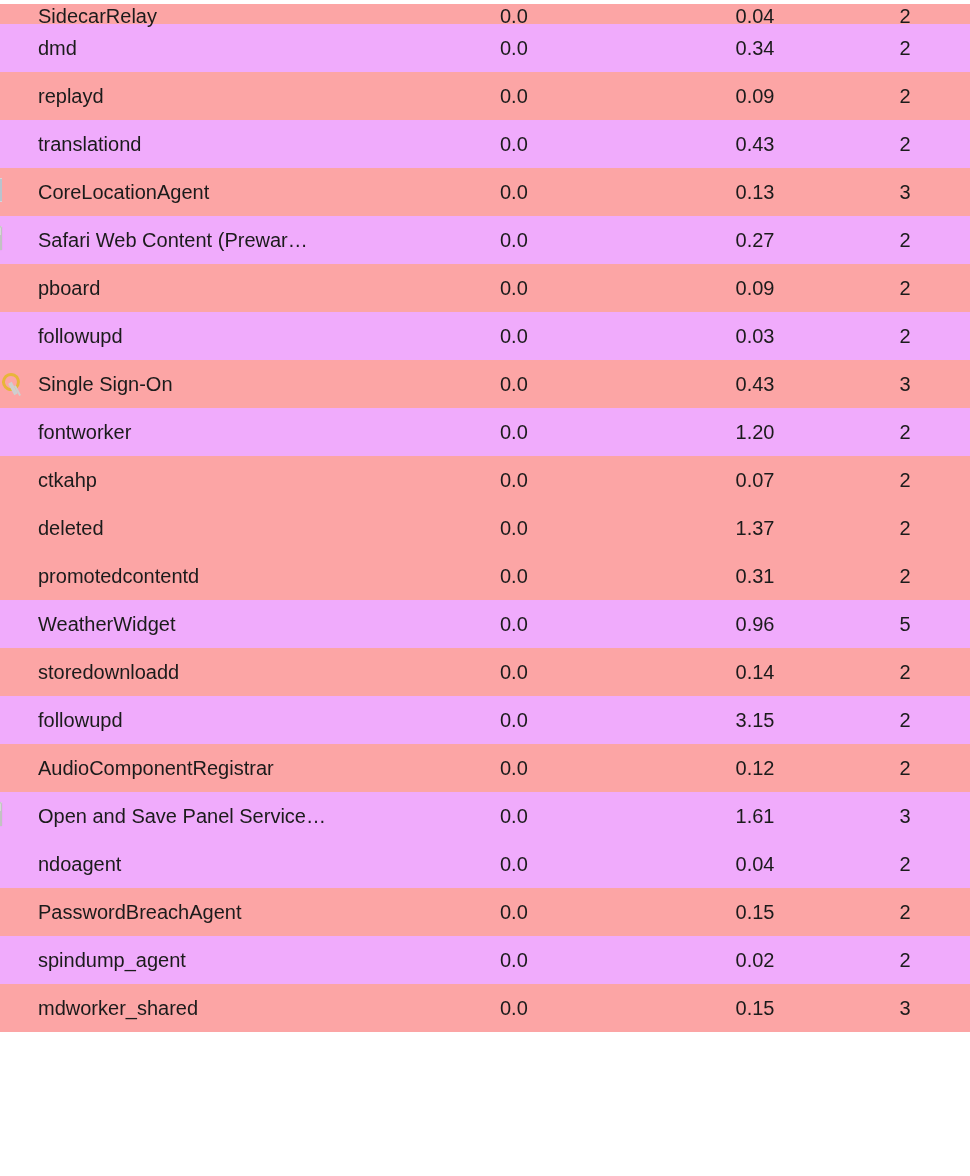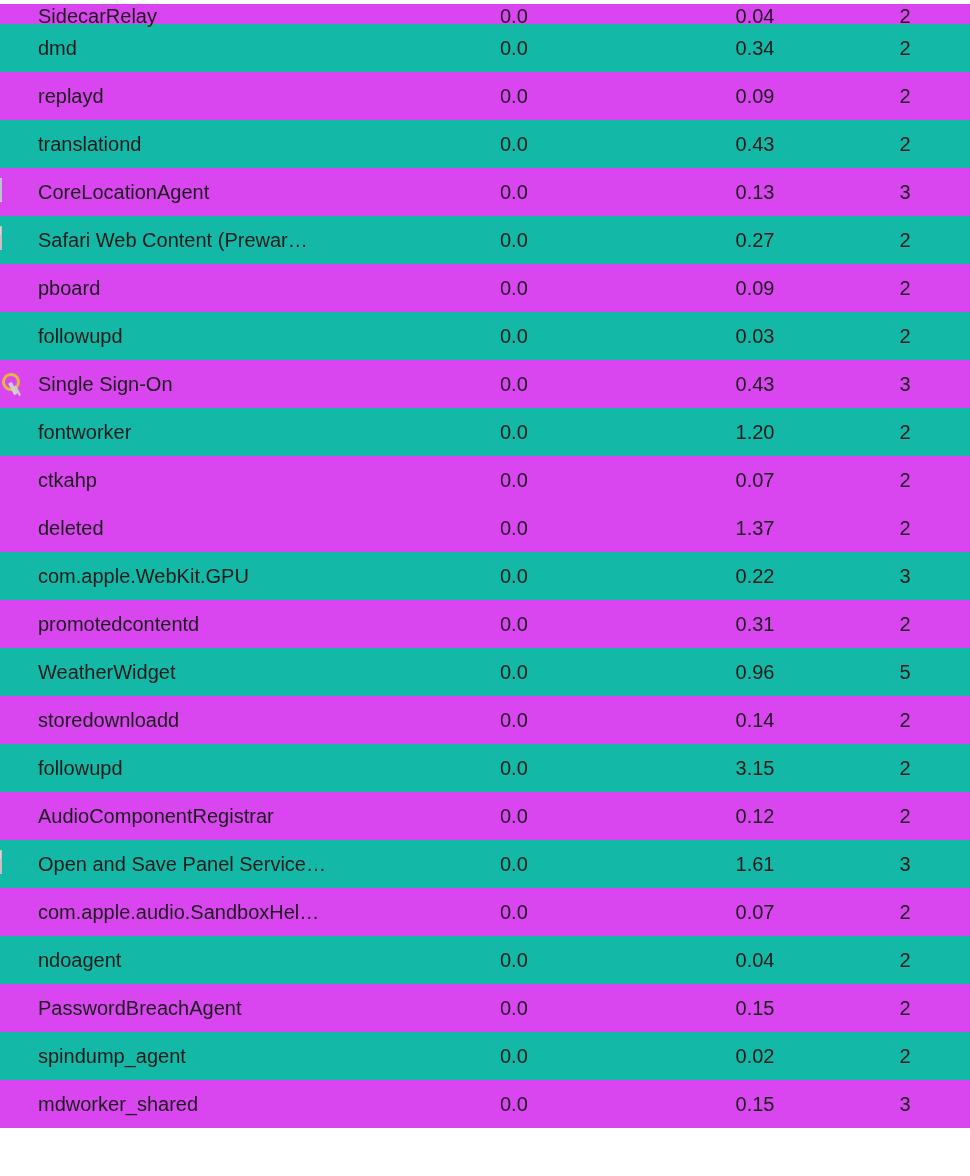--- a/index.html
+++ b/index.html
@@ -16,24 +16,24 @@
   }
   #activity-table {
     width: 970px;
     border-collapse: collapse;
     table-layout: fixed;
   }
   #activity-table tr {
     height: 48px;
   }
   #activity-table tr.row-odd {
-    background: #d946ef;
+    background: #fca5a5;
   }
   #activity-table tr.row-even {
-    background: #14b8a6;
+    background: #f0abfc;
   }
   #activity-table td {
     padding: 0;
     border: 0;
     font-size: 20px;
     color: #1b1b1b;
     vertical-align: middle;
     white-space: nowrap;
     overflow: hidden;
   }
@@ -224,27 +224,20 @@
         <td class="col-threads">0.07</td>
         <td class="col-ports">2</td>
       </tr>
       <tr class="row-odd">
         <td class="col-icon"></td>
         <td class="col-name">deleted</td>
         <td class="col-cpu">0.0</td>
         <td class="col-threads">1.37</td>
         <td class="col-ports">2</td>
       </tr>
-      <tr class="row-even">
-        <td class="col-icon"></td>
-        <td class="col-name">com.apple.WebKit.GPU</td>
-        <td class="col-cpu">0.0</td>
-        <td class="col-threads">0.22</td>
-        <td class="col-ports">3</td>
-      </tr>
       <tr class="row-odd">
         <td class="col-icon"></td>
         <td class="col-name">promotedcontentd</td>
         <td class="col-cpu">0.0</td>
         <td class="col-threads">0.31</td>
         <td class="col-ports">2</td>
       </tr>
       <tr class="row-even">
         <td class="col-icon"></td>
         <td class="col-name">WeatherWidget</td>
@@ -272,27 +265,20 @@
         <td class="col-cpu">0.0</td>
         <td class="col-threads">0.12</td>
         <td class="col-ports">2</td>
       </tr>
       <tr class="row-even">
         <td class="col-icon"><span class="app-icon"><span class="icon-doc"></span></span></td>
         <td class="col-name">Open and Save Panel Service…</td>
         <td class="col-cpu">0.0</td>
         <td class="col-threads">1.61</td>
         <td class="col-ports">3</td>
-      </tr>
-      <tr class="row-odd">
-        <td class="col-icon"></td>
-        <td class="col-name">com.apple.audio.SandboxHel…</td>
-        <td class="col-cpu">0.0</td>
-        <td class="col-threads">0.07</td>
-        <td class="col-ports">2</td>
       </tr>
       <tr class="row-even">
         <td class="col-icon"></td>
         <td class="col-name">ndoagent</td>
         <td class="col-cpu">0.0</td>
         <td class="col-threads">0.04</td>
         <td class="col-ports">2</td>
       </tr>
       <tr class="row-odd">
         <td class="col-icon"></td>

